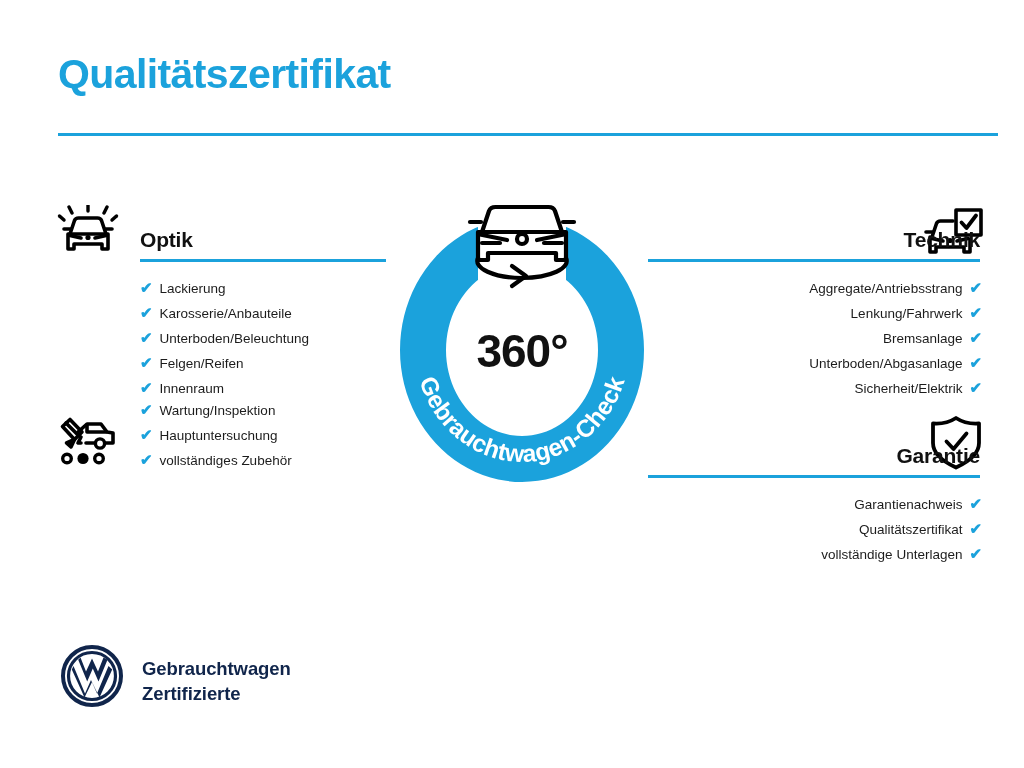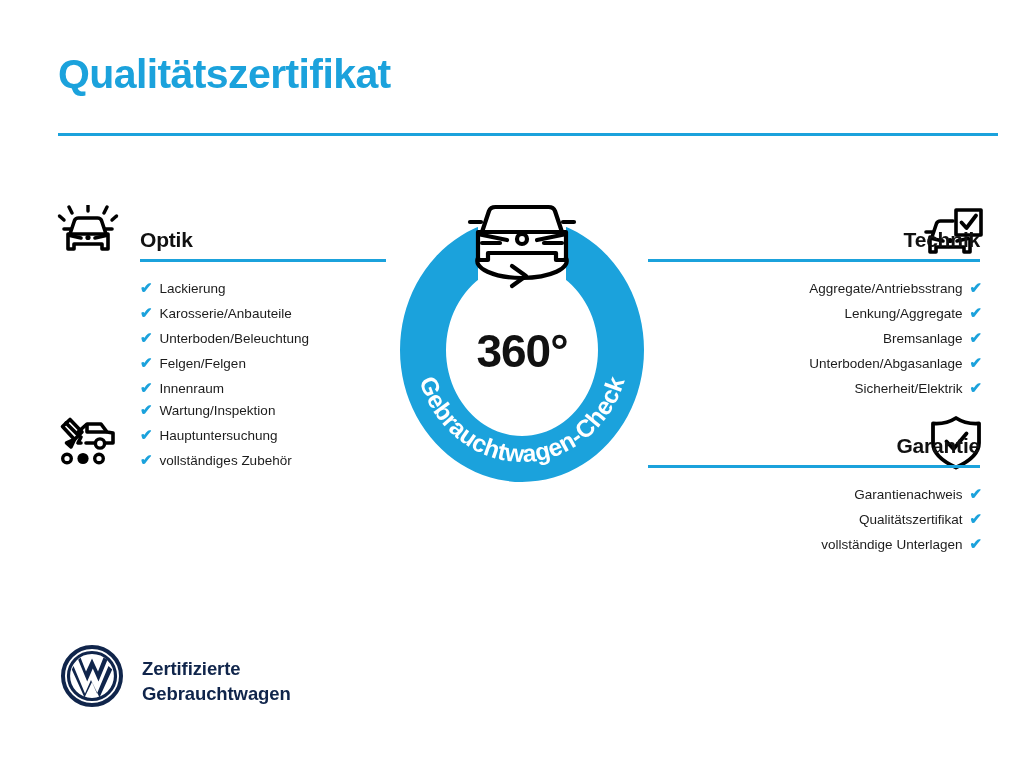--- a/index.html
+++ b/index.html
@@ -49,21 +49,21 @@
   .col {
     position: absolute;
     width: 340px;
   }
   .col-left  { left: 48px; }
   .col-right { left: 636px; }
 
   .block-optik    { top: 200px; }
   .block-wartung  { top: 398px; }
   .block-technik  { top: 200px; }
-  .block-garantie { top: 406px; text-align: center; }
+  .block-garantie { top: 416px; text-align: center; }
 
   .sec-head {
     position: relative;
     height: 76px;
   }
   .sec-title {
     position: absolute;
     bottom: 24px;
     font-size: 21px;
     font-weight: bold;
@@ -208,21 +208,21 @@
       <li>
         <span class="tick">✔</span>
         <span>Karosserie/Anbauteile</span>
       </li>
       <li>
         <span class="tick">✔</span>
         <span>Unterboden/Beleuchtung</span>
       </li>
       <li>
         <span class="tick">✔</span>
-        <span>Felgen/Felgen</span>
+        <span>Felgen/Reifen</span>
       </li>
       <li>
         <span class="tick">✔</span>
         <span>Innenraum</span>
       </li>
     </ul>
   </div>
 
   <div class="sec-icon icon-wartung">
     <svg viewBox="0 0 64 58" width="64" height="58">
@@ -280,21 +280,21 @@
     <div class="sec-head">
       <div class="sec-title">Technik</div>
       <div class="sec-rule"></div>
     </div>
     <ul class="sec-items">
       <li>
         <span>Aggregate/Antriebsstrang</span>
         <span class="tick">✔</span>
       </li>
       <li>
-        <span>Lenkung/Aggregate</span>
+        <span>Lenkung/Fahrwerk</span>
         <span class="tick">✔</span>
       </li>
       <li>
         <span>Bremsanlage</span>
         <span class="tick">✔</span>
       </li>
       <li>
         <span>Unterboden/Abgasanlage</span>
         <span class="tick">✔</span>
       </li>
@@ -377,18 +377,18 @@
       <svg viewBox="0 0 64 64" width="64" height="64">
         <circle cx="32" cy="32" r="29" fill="none" stroke="#10254B" stroke-width="4"></circle>
         <circle cx="32" cy="32" r="23.5" fill="none" stroke="#10254B" stroke-width="3.2"></circle>
         <path d="M20.5 13.5 L26 27.5 L32 14.5 L38 27.5 L43.5 13.5
                  L47.5 15.8 L38.5 37.5 L32.8 24.5 L27.2 37.5 L18.2 15.8 Z" fill="#10254B"></path>
         <path d="M13.5 22 L25 49.5 L31 36 L37 49.5 L48.5 22
                  L52.2 25.5 L39.5 53.5 L32 38 L24.5 53.5 L11.8 25.5 Z" fill="#10254B"></path>
       </svg>
     </div>
     <div class="vw-wordmark">
+      <div>Gebrauchtwagen</div>
       <div>Zertifizierte</div>
-      <div>Gebrauchtwagen</div>
     </div>
   </div>
 
 </div>
 
 </body></html>

